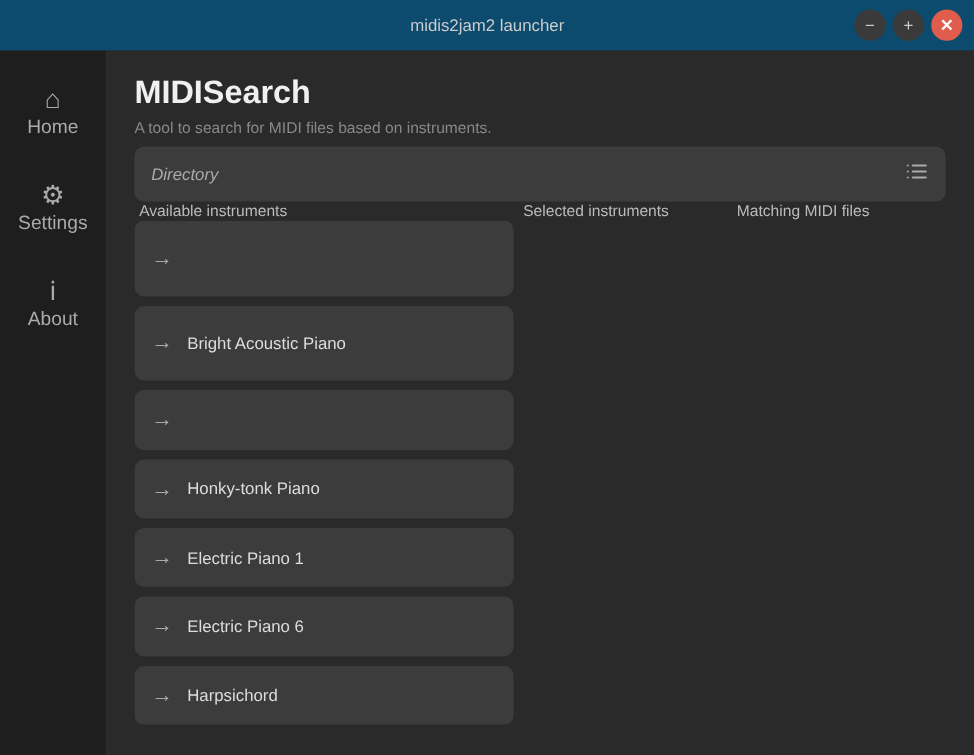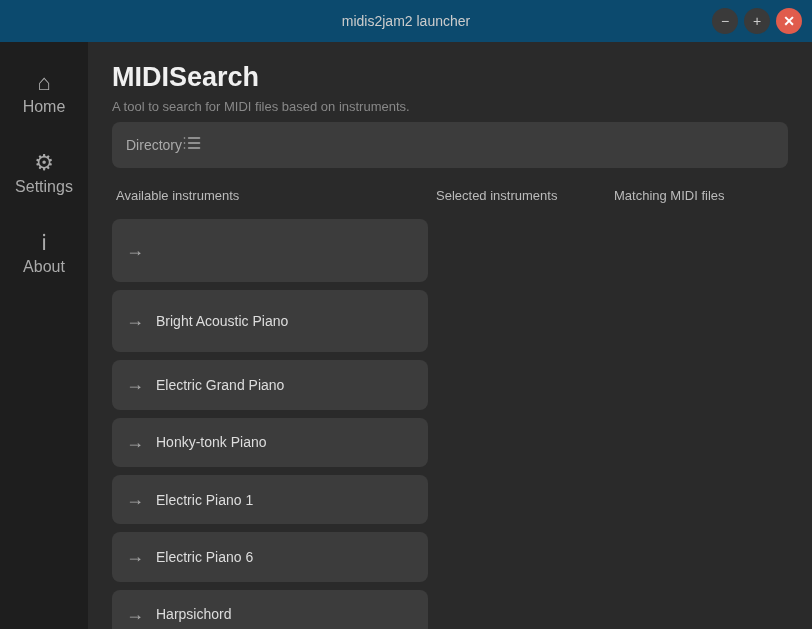--- a/index.html
+++ b/index.html
@@ -121,22 +121,23 @@
       margin-bottom: 8px;
     }
 
     
     .directory-bar {
       background: #3c3c3c;
       border-radius: 8px;
       height: 46px;
       display: flex;
       align-items: center;
+      justify-content: space-between;
       padding: 0 14px;
-      margin-bottom: 20px;
+      font-style: italic;
     }
 
     .directory-label {
       font-size: 14px;
       color: #aaa;
     }
 
     .directory-icon {
       color: #aaa;
       font-size: 18px;
@@ -145,21 +146,21 @@
     
     .columns {
       display: grid;
       grid-template-columns: 320px 1fr 1fr;
       gap: 0;
     }
 
     .column-header {
       font-size: 13px;
       color: #bbb;
-      margin-bottom: 16px;
+      margin-bottom: 1px;
       padding-left: 4px;
     }
 
     
     .instruments-list {
       display: flex;
       flex-direction: column;
       gap: 8px;
       max-height: 420px;
       overflow-y: auto;
@@ -253,21 +254,20 @@
             <span class="arrow-icon">→</span>
           </div>
 
           <div class="instrument-item tall">
             <span class="arrow-icon">→</span>
             <span>Bright Acoustic Piano</span>
           </div>
 
           <div class="instrument-item">
             <span class="arrow-icon">→</span>
-            <span>Electric Grand Piano</span>
           </div>
 
           <div class="instrument-item">
             <span class="arrow-icon">→</span>
             <span>Honky-tonk Piano</span>
           </div>
 
           <div class="instrument-item">
             <span class="arrow-icon">→</span>
             <span>Electric Piano 1</span>

